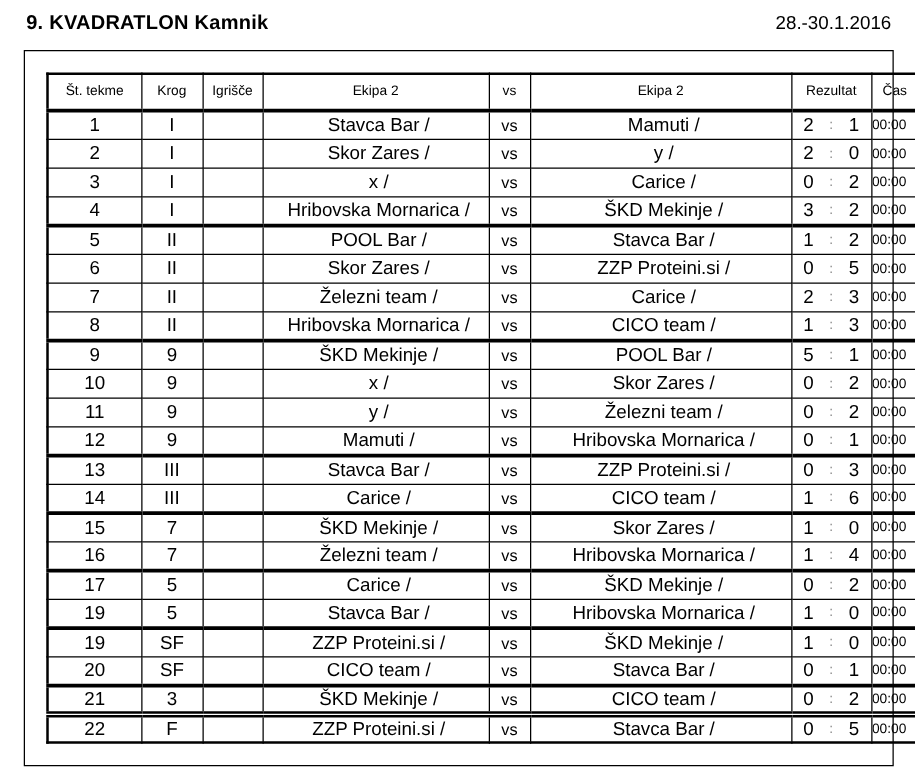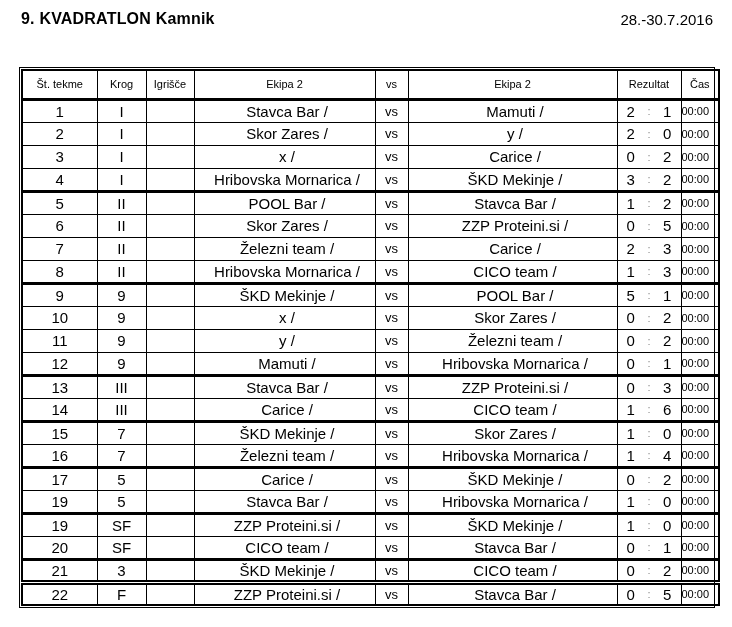--- a/index.html
+++ b/index.html
@@ -9,31 +9,31 @@
     width: 732px; height: 627px;
     font-family: "Liberation Sans", sans-serif;
     color: #000000;
     overflow: hidden;
   }
   .page { padding: 10px 17px 0 19px; }
 
   .titlebar {
     display: flex;
     justify-content: space-between;
-    align-items: center;
-    margin-bottom: 39px;
+    align-items: flex-start;
+    margin-bottom: 12px;
     padding: 0 2px;
   }
   .title { font-size: 16px; font-weight: bold; letter-spacing: 0.2px; }
   .date  { font-size: 15px; }
 
   
   .table-wrap {
     border: 1px solid #000;
-    padding: 1px;
+    padding: 17px;
   }
   table {
     border-collapse: collapse;
     table-layout: fixed;
     width: 100%;
     border: 2px solid #000;
   }
   th {
     font-weight: normal;
     font-size: 11px;
@@ -69,21 +69,21 @@
     font-size: 11px; color: #8a8a8a;
   }
 </style>
 </head>
 <body>
 
 <div class="page">
 
   <div class="titlebar">
     <div class="title">9. KVADRATLON Kamnik</div>
-    <div class="date">28.-30.7.2016</div>
+    <div class="date">28.-30.1.2016</div>
   </div>
 
   <div class="table-wrap">
     <table>
       <colgroup>
         <col style="width:75px">
           <col style="width:49px">
           <col style="width:48px">
         <col style="width:181px">
           <col style="width:33px">

